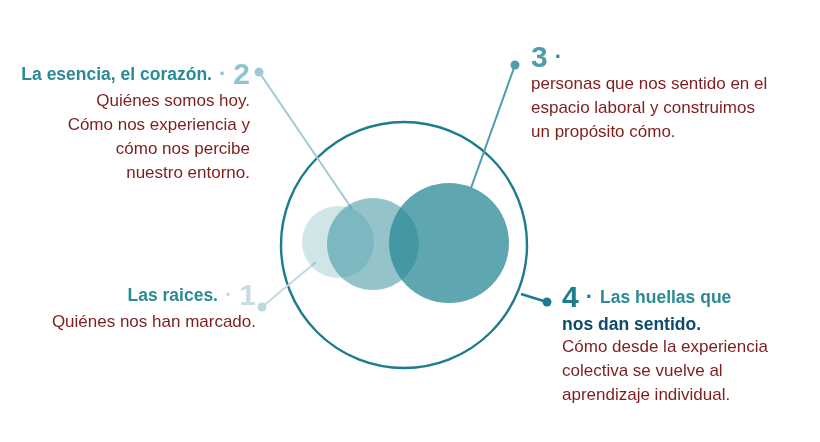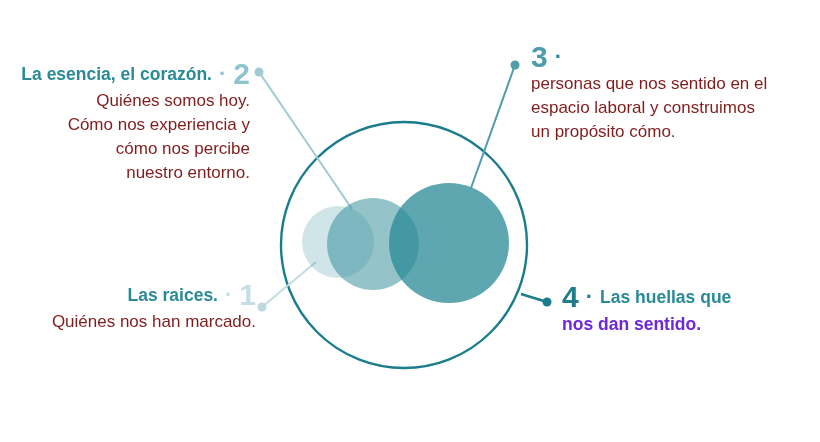--- a/index.html
+++ b/index.html
@@ -58,21 +58,21 @@
 
   
   .num-1 { color: #c5dde3; }
   .num-2 { color: #8fc3cd; }
   .num-3 { color: #4f9dab; }
   .num-4 { color: #1e7d8c; }
   .sep-1 { color: #c5dde3; }
   .sep-2 { color: #8fc3cd; }
   .sep-3 { color: #2a8a96; }
   .sep-4 { color: #1e7d8c; }
-  .title-4 { color: #6d28d9; }
+  .title-4 { color: #0c4a6e; }
 
   
   .callout-1 { left: 40px;  top: 280px; width: 216px; }
   .callout-2 { left: 20px;  top: 59px;  width: 230px; }
   .callout-3 { left: 531px; top: 42px;  width: 280px; }
   .callout-4 { left: 562px; top: 282px; width: 235px; }
 </style>
 </head>
 <body>
 
@@ -136,15 +136,20 @@
     </div>
   </div>
 
   <div class="callout callout-4 align-left">
     <div class="h-row">
       <span class="num num-4">4</span>
       <span class="sep sep-4">·</span>
       <span class="title title-4">Las huellas que</span>
     </div>
     <div class="title-line2 title-4">nos dan sentido.</div>
+    <div class="body">
+      <div>Cómo desde la experiencia</div>
+      <div>colectiva se vuelve al</div>
+      <div>aprendizaje individual.</div>
+    </div>
   </div>
 
 </div>
 
 </body></html>

